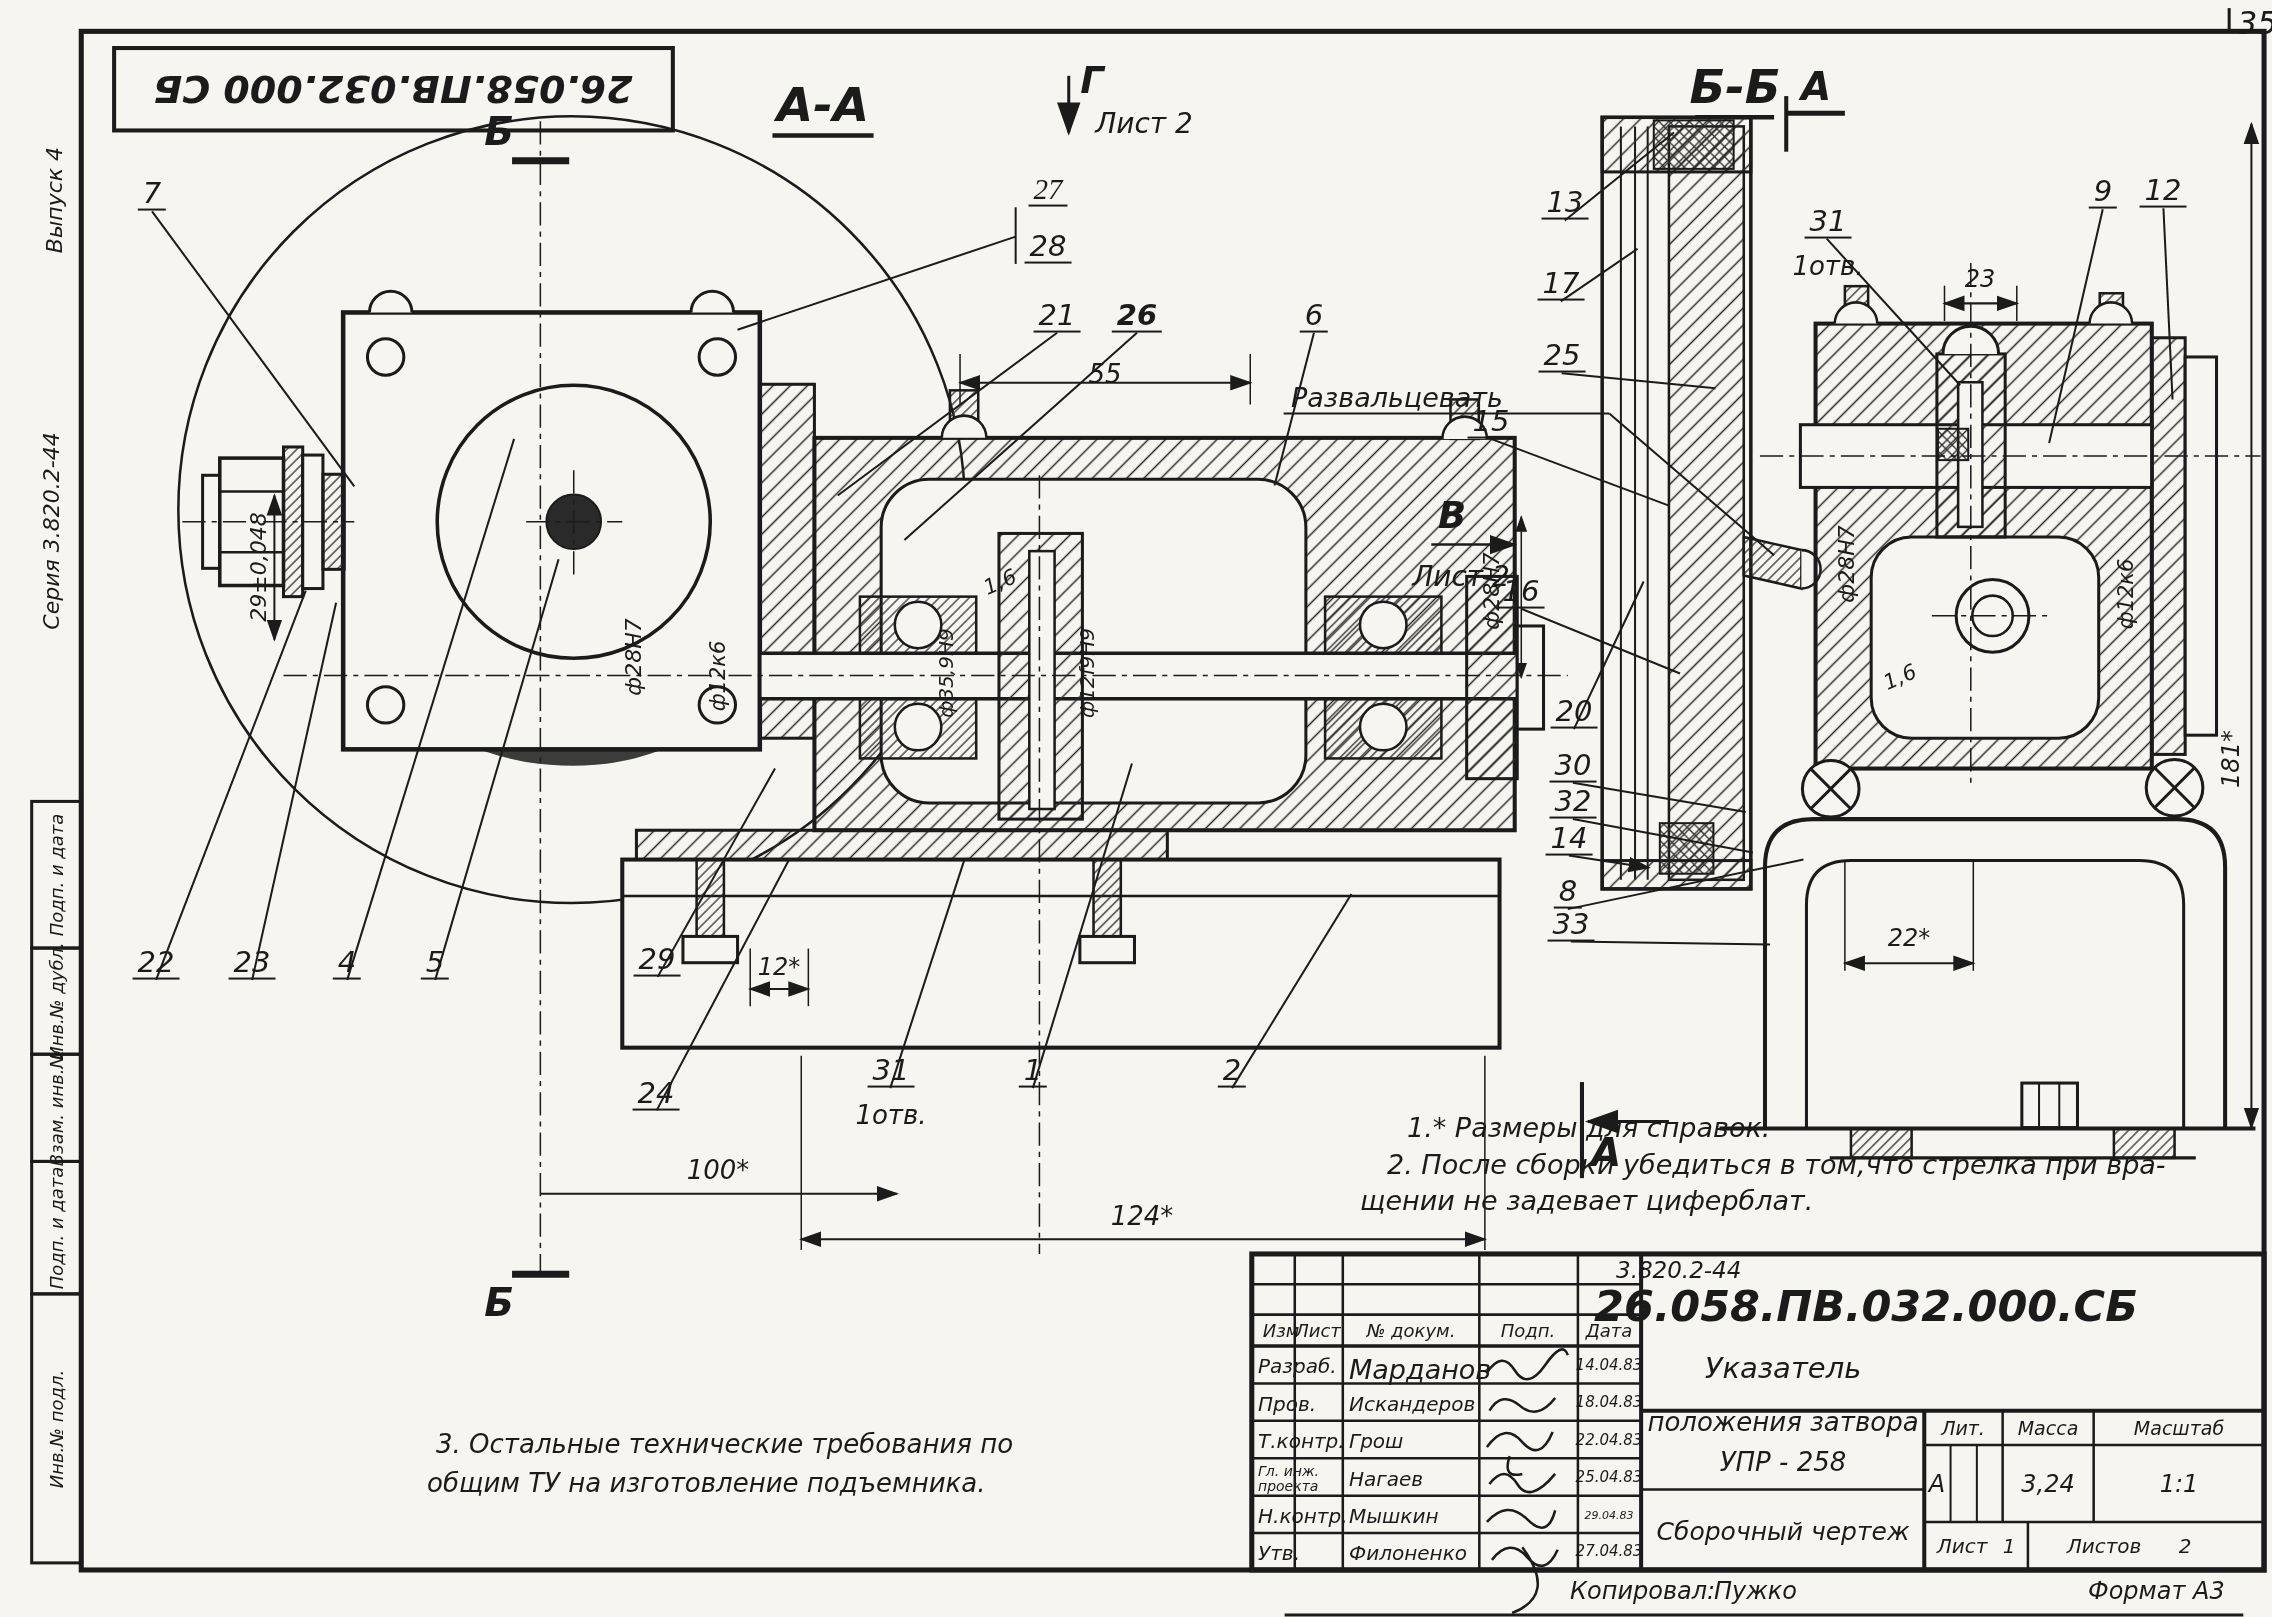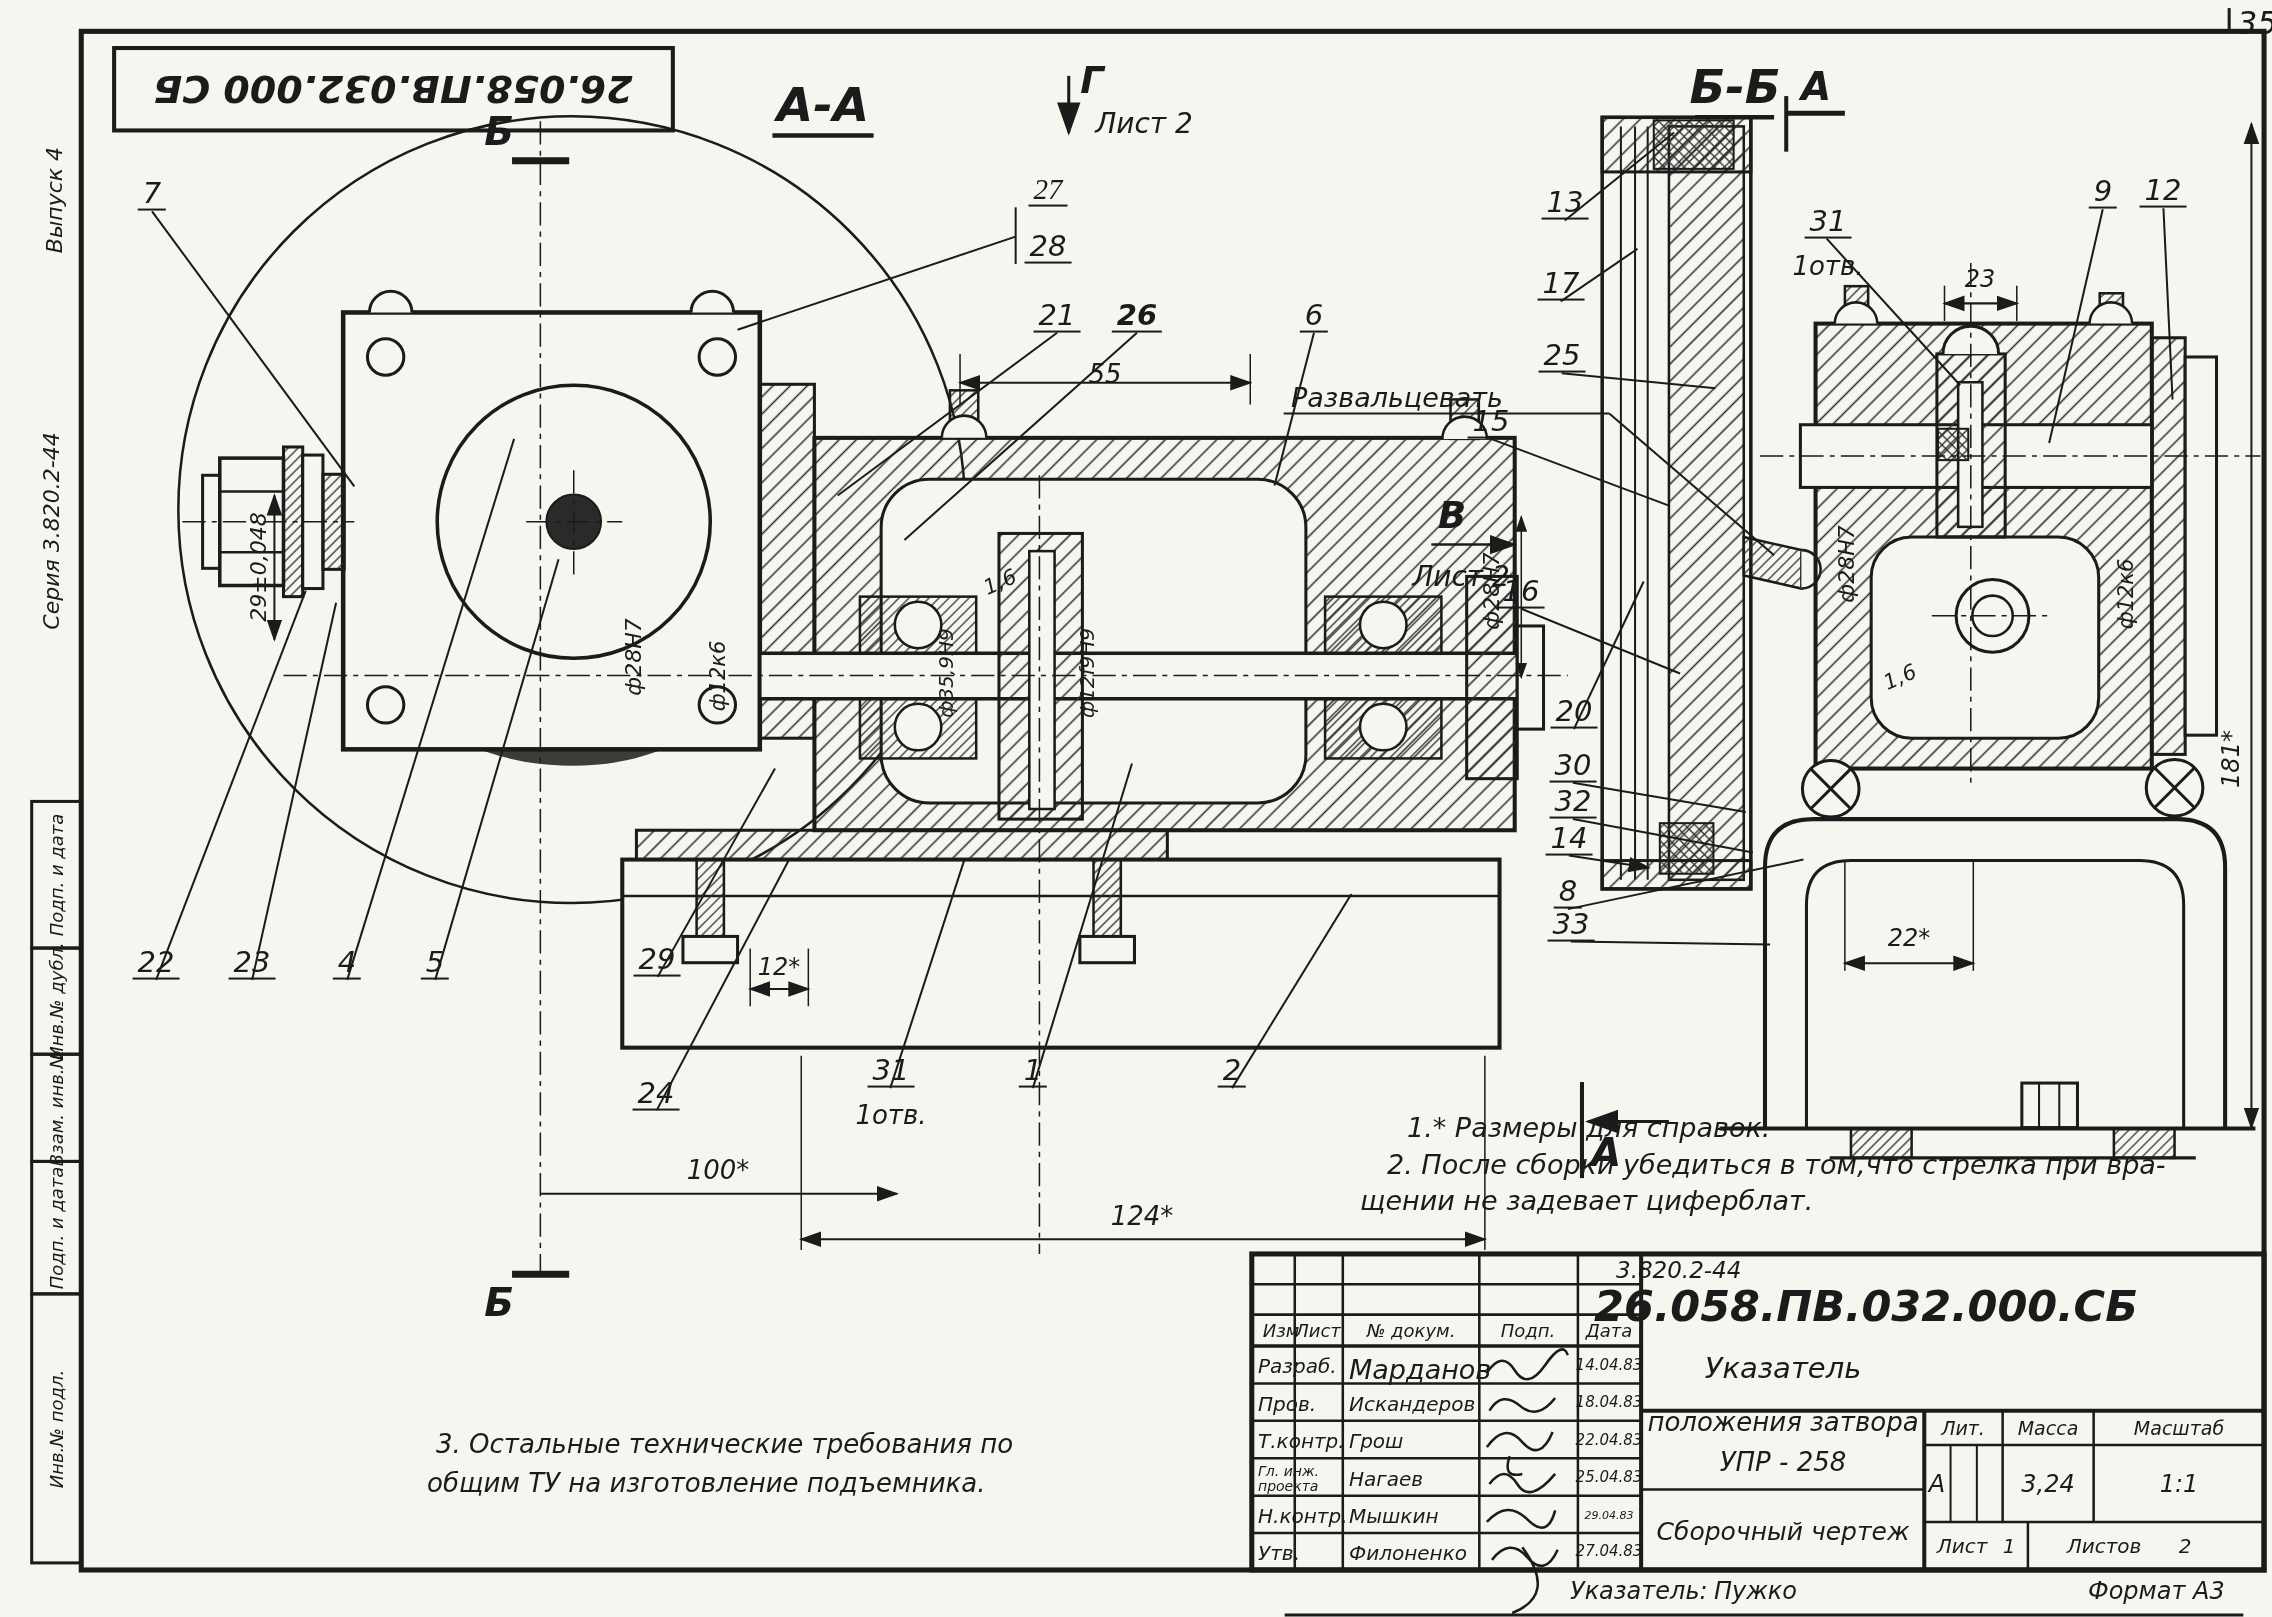--- a/index.html
+++ b/index.html
@@ -397,16 +397,16 @@
 <div class="t c" style="left:2048px;top:1428px;font-size:19px;">Масса</div>
 <div class="t c" style="left:2179px;top:1428px;font-size:19px;">Масштаб</div>
 <div class="t c" style="left:1937px;top:1484px;font-size:24px;">А</div>
 <div class="t c" style="left:2048px;top:1484px;font-size:24px;">3,24</div>
 <div class="t c" style="left:2179px;top:1484px;font-size:24px;">1:1</div>
 <div class="t c" style="left:1962px;top:1546px;font-size:20px;">Лист</div>
 <div class="t c" style="left:2009px;top:1546px;font-size:20px;">1</div>
 <div class="t c" style="left:2104px;top:1546px;font-size:20px;">Листов</div>
 <div class="t c" style="left:2185px;top:1546px;font-size:20px;">2</div>
 
-<div class="t tl" style="left:1570px;top:1577px;font-size:24px;">Указатель:</div>
+<div class="t tl" style="left:1570px;top:1577px;font-size:24px;">Копировал:</div>
 <div class="t tl" style="left:1714px;top:1577px;font-size:24px;">Пужко</div>
 <div class="t tl" style="left:2088px;top:1577px;font-size:24px;">Формат А3</div>
 
 
 </body></html>

